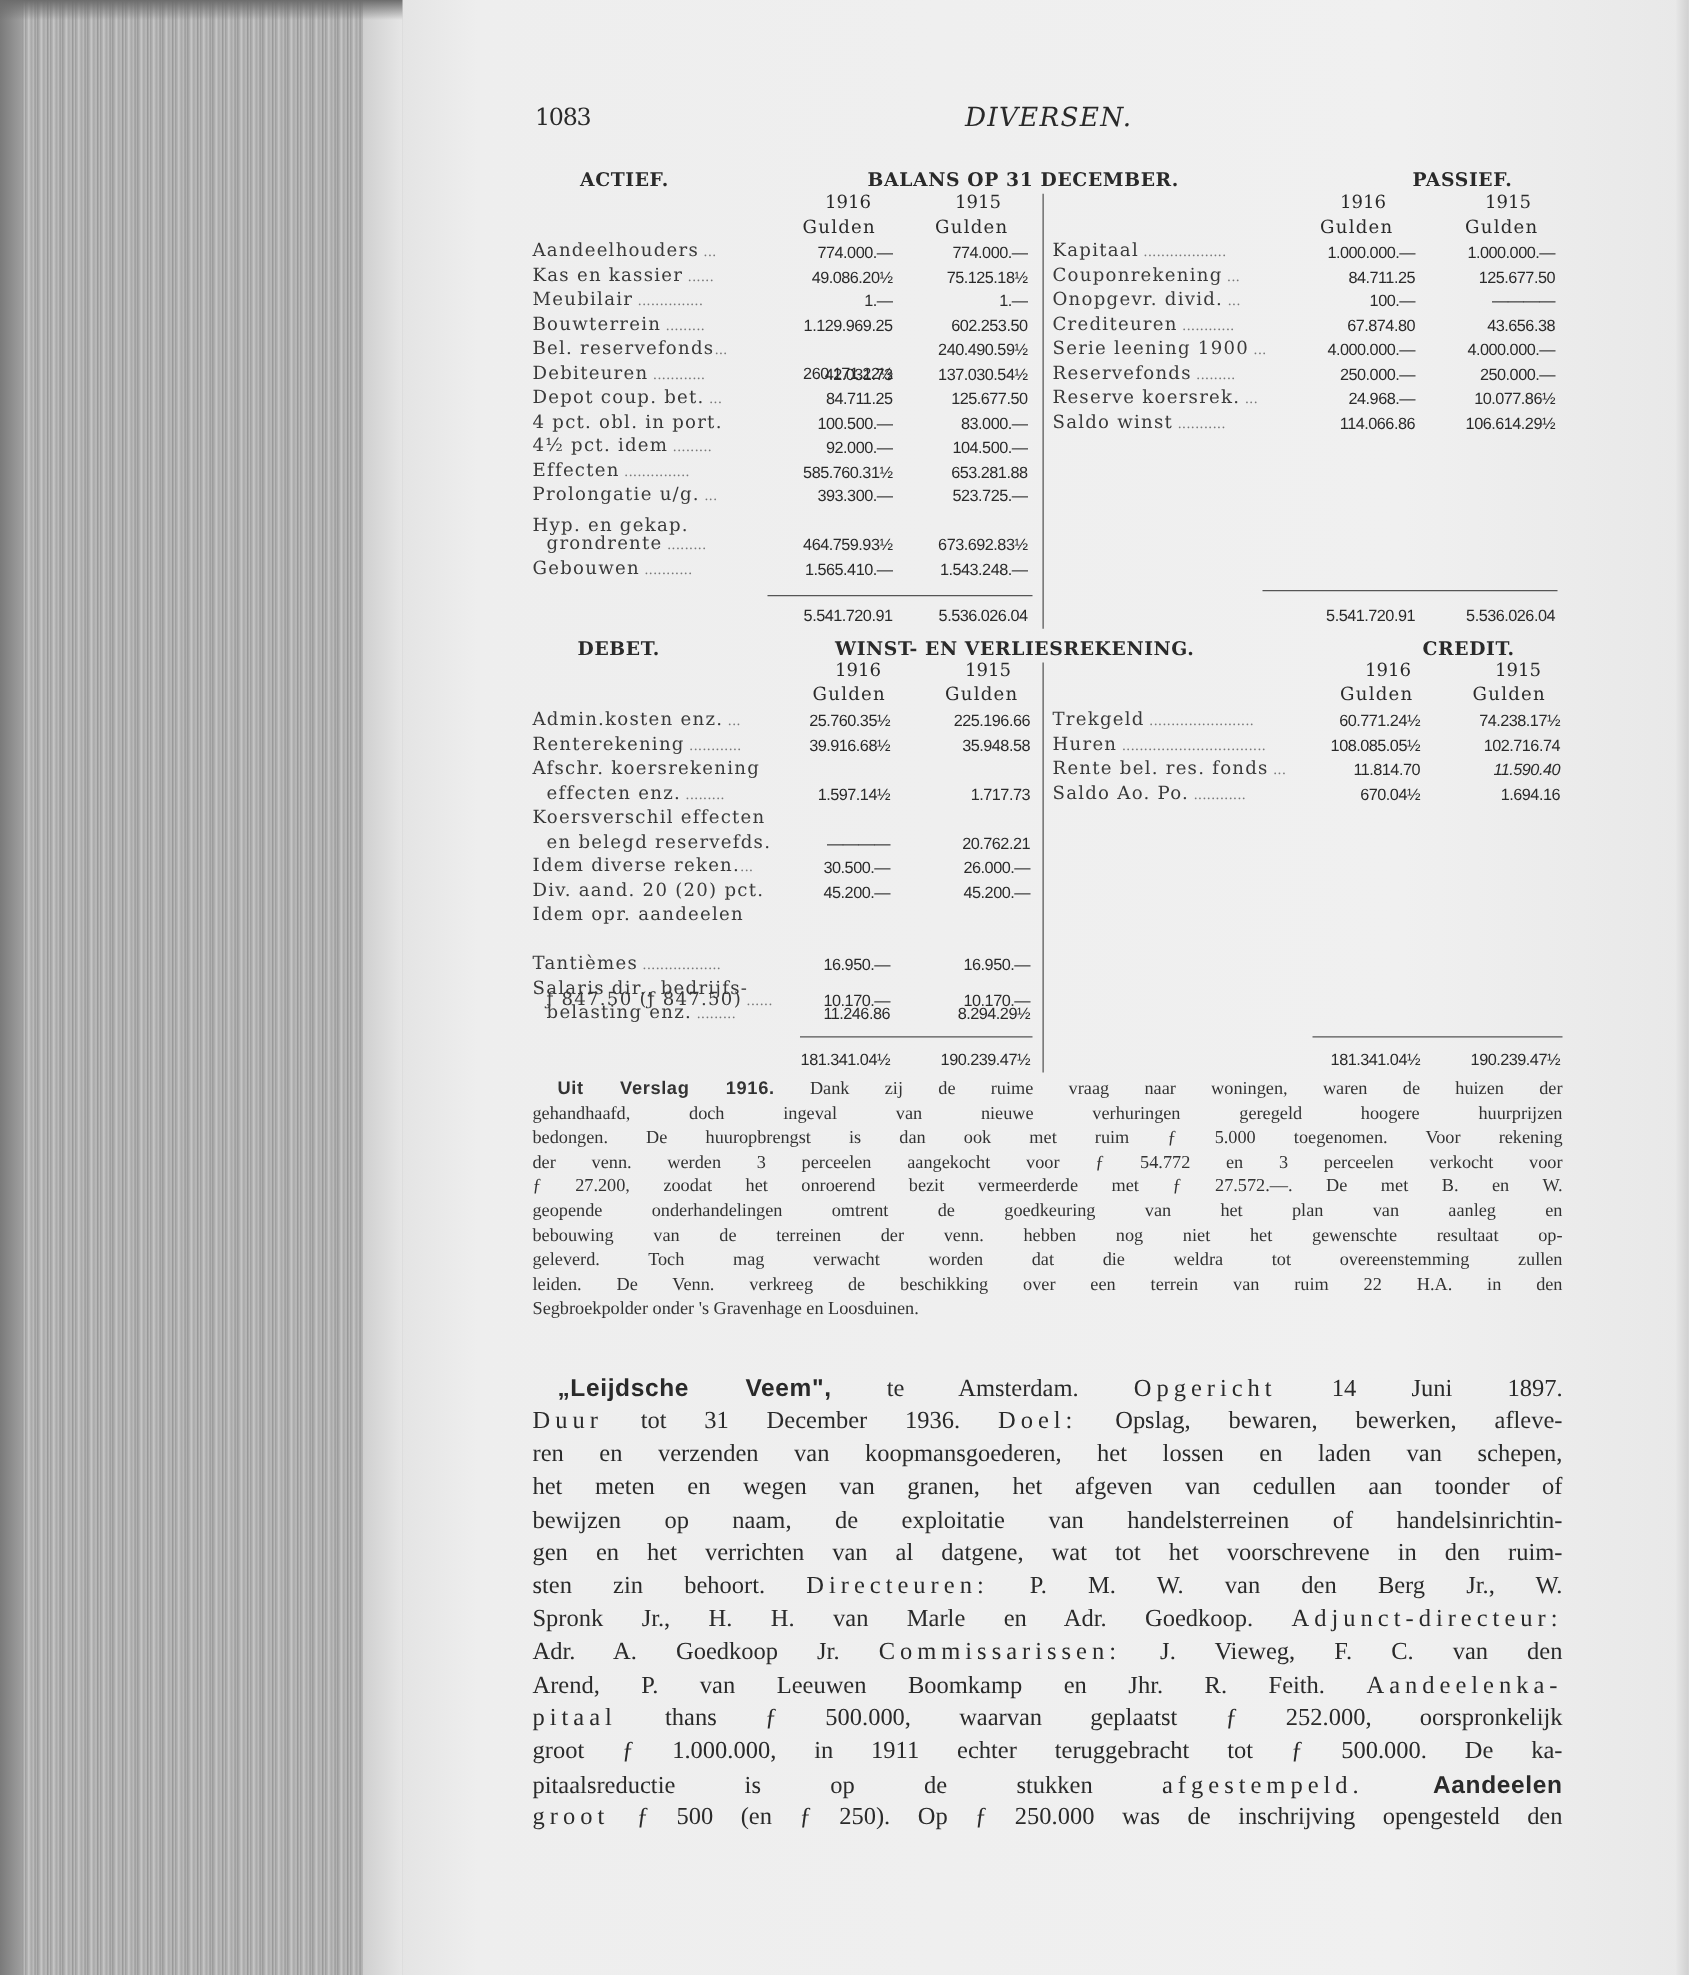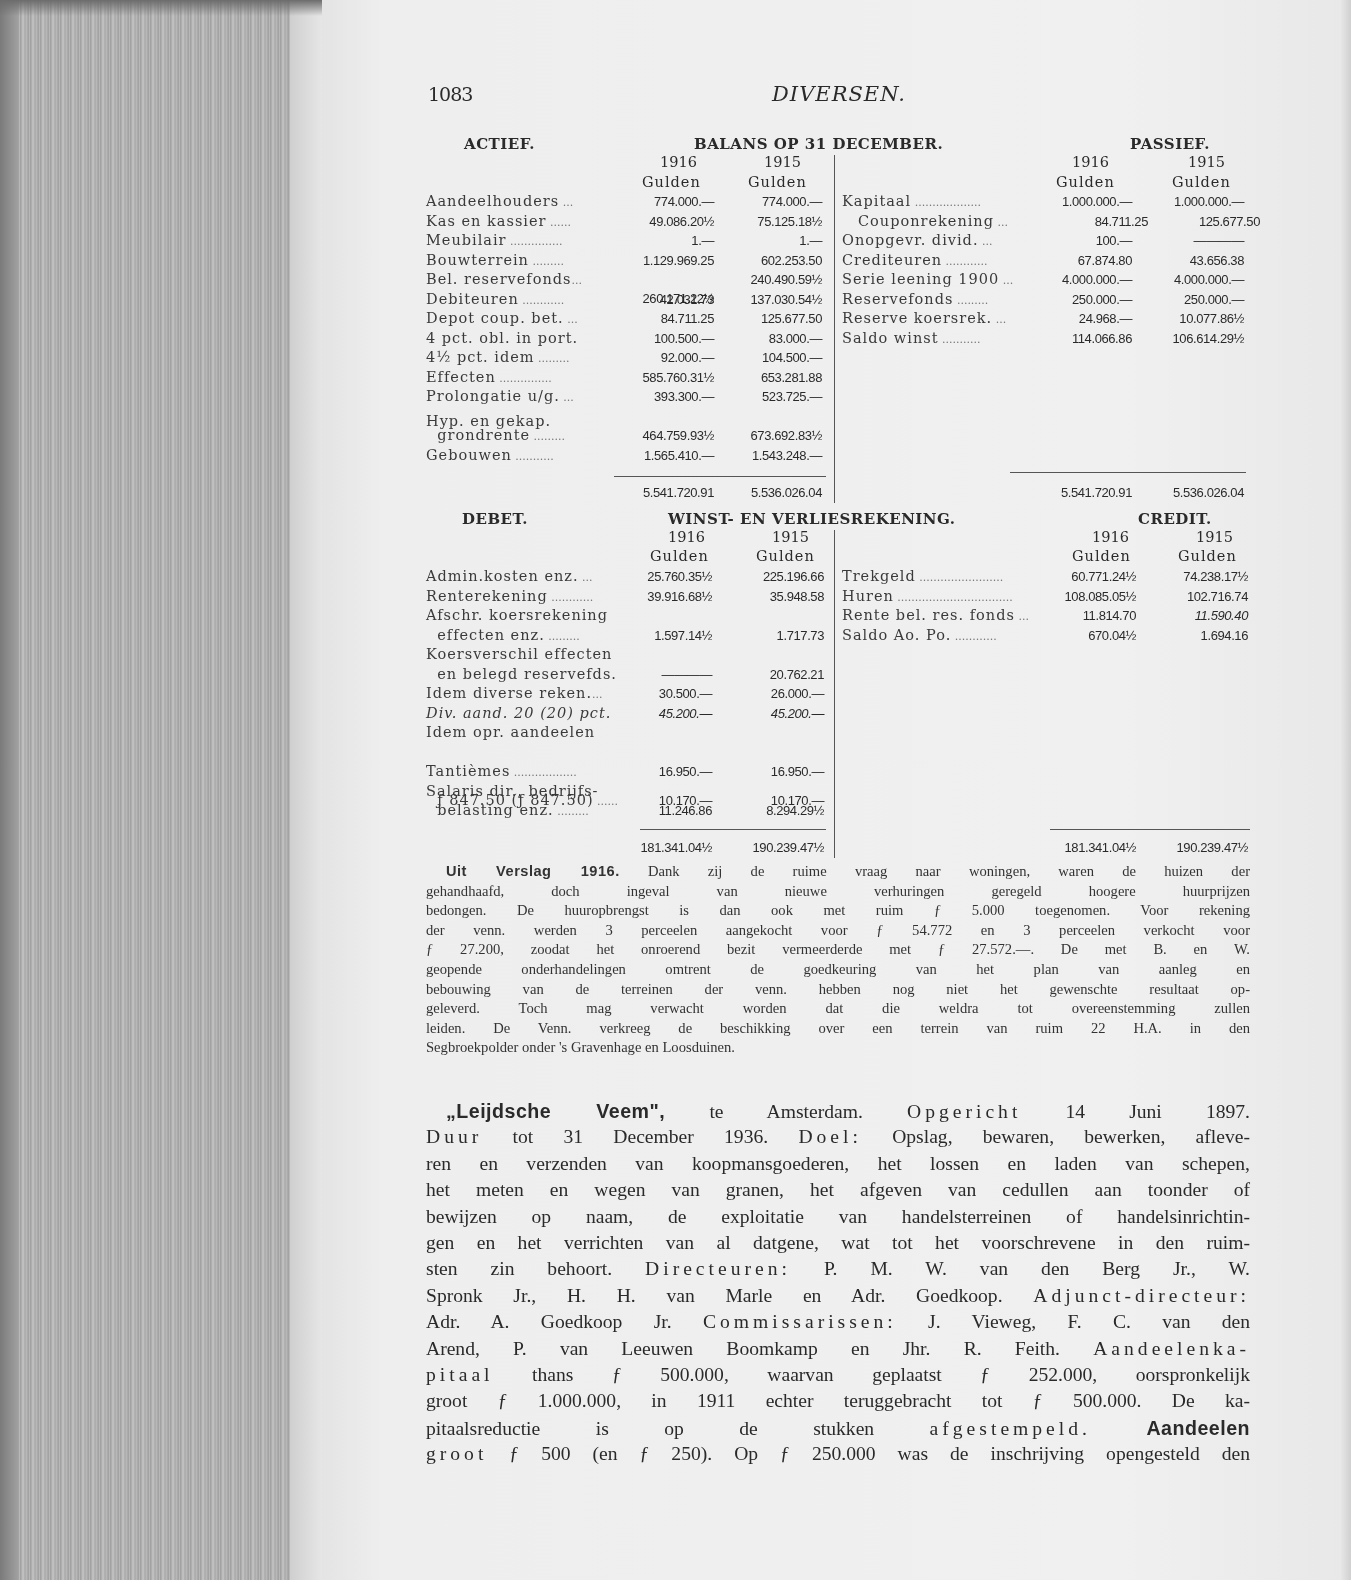--- a/index.html
+++ b/index.html
@@ -172,21 +172,21 @@
     <span class="v1" style="right:112px;">5.541.720.91</span>
     <span class="v2" style="right:4px;">5.536.026.04</span>
   </div>
 
   <div id="passief" class="tbl" style="position:absolute;left:842px;top:192px;width:404px;">
       <div class="row" style="top: 0px; width: 100%;">
         <span class="lbl">Kapitaal<span class="dots"> ...................</span></span>
         <span class="v1" style="right: 114px;">1.000.000.—</span>
         <span class="v2" style="right: 2px;">1.000.000.—</span>
       </div>
-      <div class="row" style="top: 19.5px; width: 100%; margin-left: 16px;">
+      <div class="row" style="top: 19.5px; width: 100%;">
         <span class="lbl">Couponrekening<span class="dots"> ...</span></span>
         <span class="v1" style="right: 114px;">84.711.25</span>
         <span class="v2" style="right: 2px;">125.677.50</span>
       </div>
       <div class="row" style="top: 39px; width: 100%;">
         <span class="lbl">Onopgevr. divid.<span class="dots"> ...</span></span>
         <span class="v1" style="right: 114px;">100.—</span>
         <span class="v2" style="right: 2px;">————</span>
       </div>
       <div class="row" style="top: 58.5px; width: 100%;">
@@ -267,21 +267,21 @@
       <div class="row" style="top: 97.5px; width: 100%;">
         <span class="lbl">&nbsp;&nbsp;en belegd reservefds.<span class="dots"></span></span>
         <span class="v1" style="right: 114px;">————</span>
         <span class="v2" style="right: 2px;">20.762.21</span>
       </div>
       <div class="row" style="top: 117px; width: 100%;">
         <span class="lbl">Idem diverse reken.<span class="dots">...</span></span>
         <span class="v1" style="right: 114px;">30.500.—</span>
         <span class="v2" style="right: 2px;">26.000.—</span>
       </div>
-      <div class="row" style="top: 136.5px; width: 100%; font-style: italic;">
+      <div class="row" style="top: 136.5px; width: 100%;">
         <span class="lbl">Div. aand. 20 (20) pct.<span class="dots"></span></span>
         <span class="v1" style="right: 114px;">45.200.—</span>
         <span class="v2" style="right: 2px;">45.200.—</span>
       </div>
       <div class="row" style="top: 156px; width: 100%;">
         <span class="lbl">Idem opr. aandeelen<span class="dots"></span></span>
         <span class="v1" style="right: 114px;"></span>
         <span class="v2" style="right: 2px;"></span>
       </div>
       <div class="row" style="top: 175.5px; width: 100%; margin-top: 48px;">

